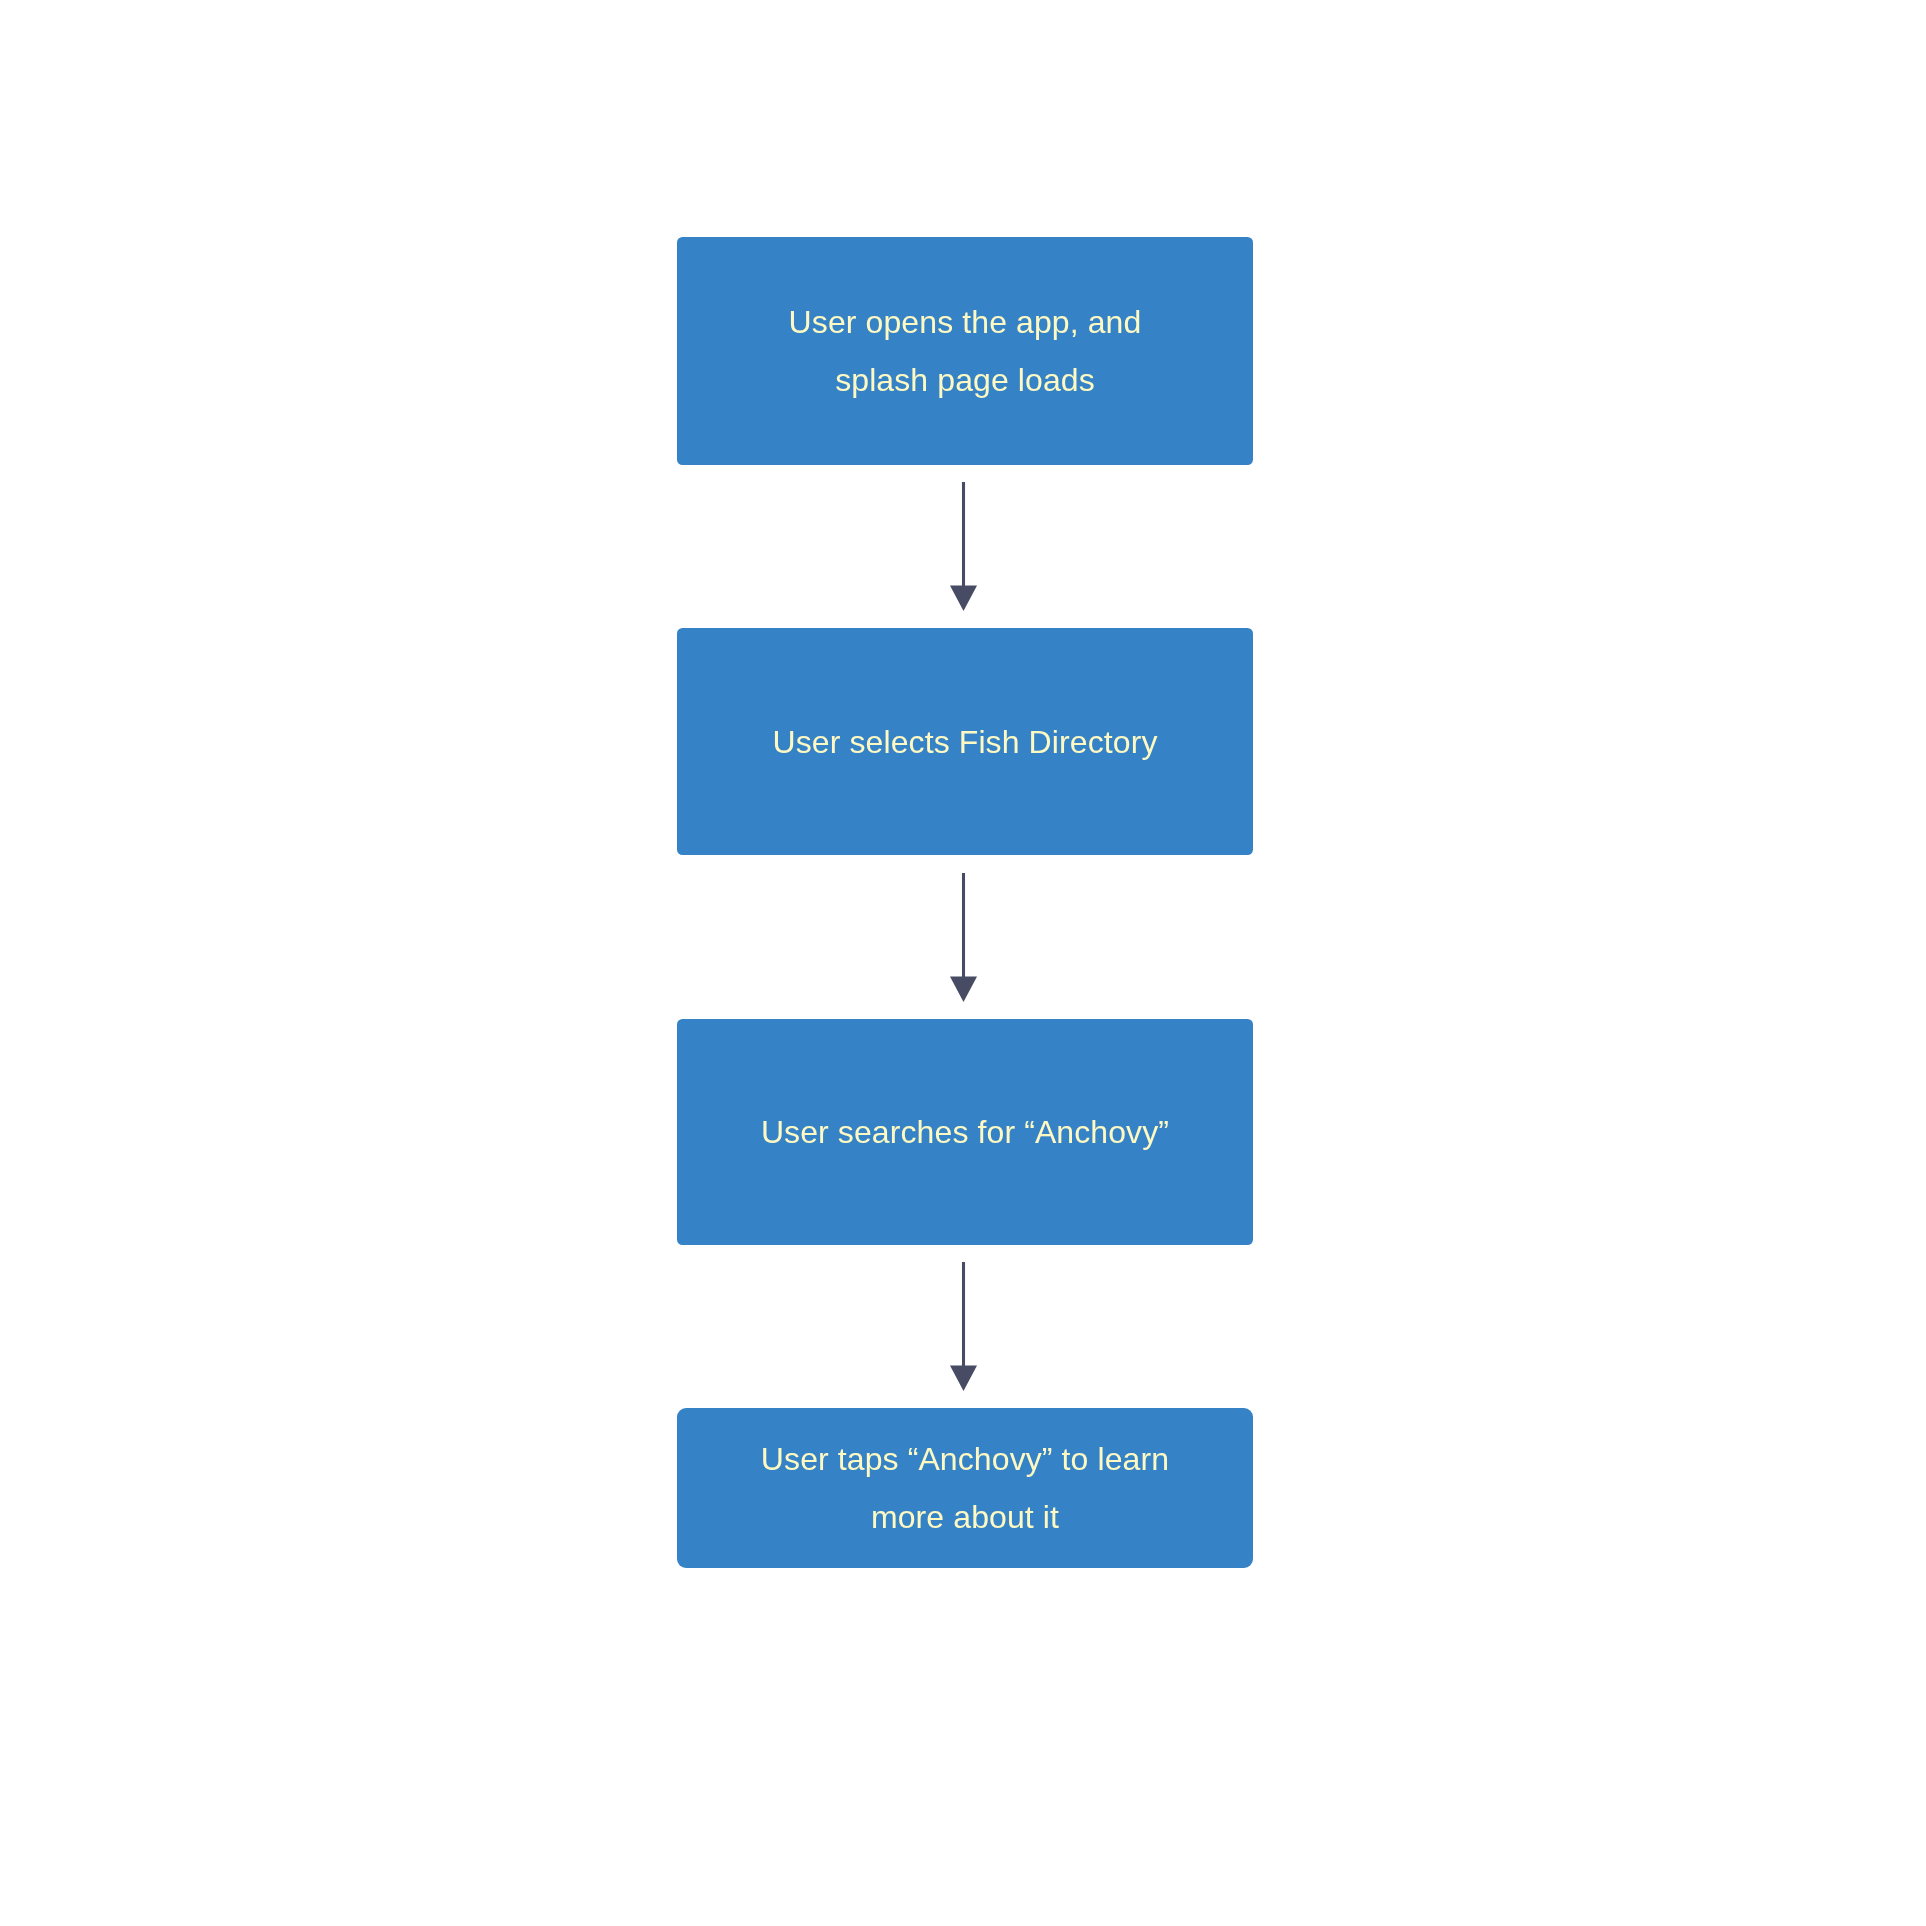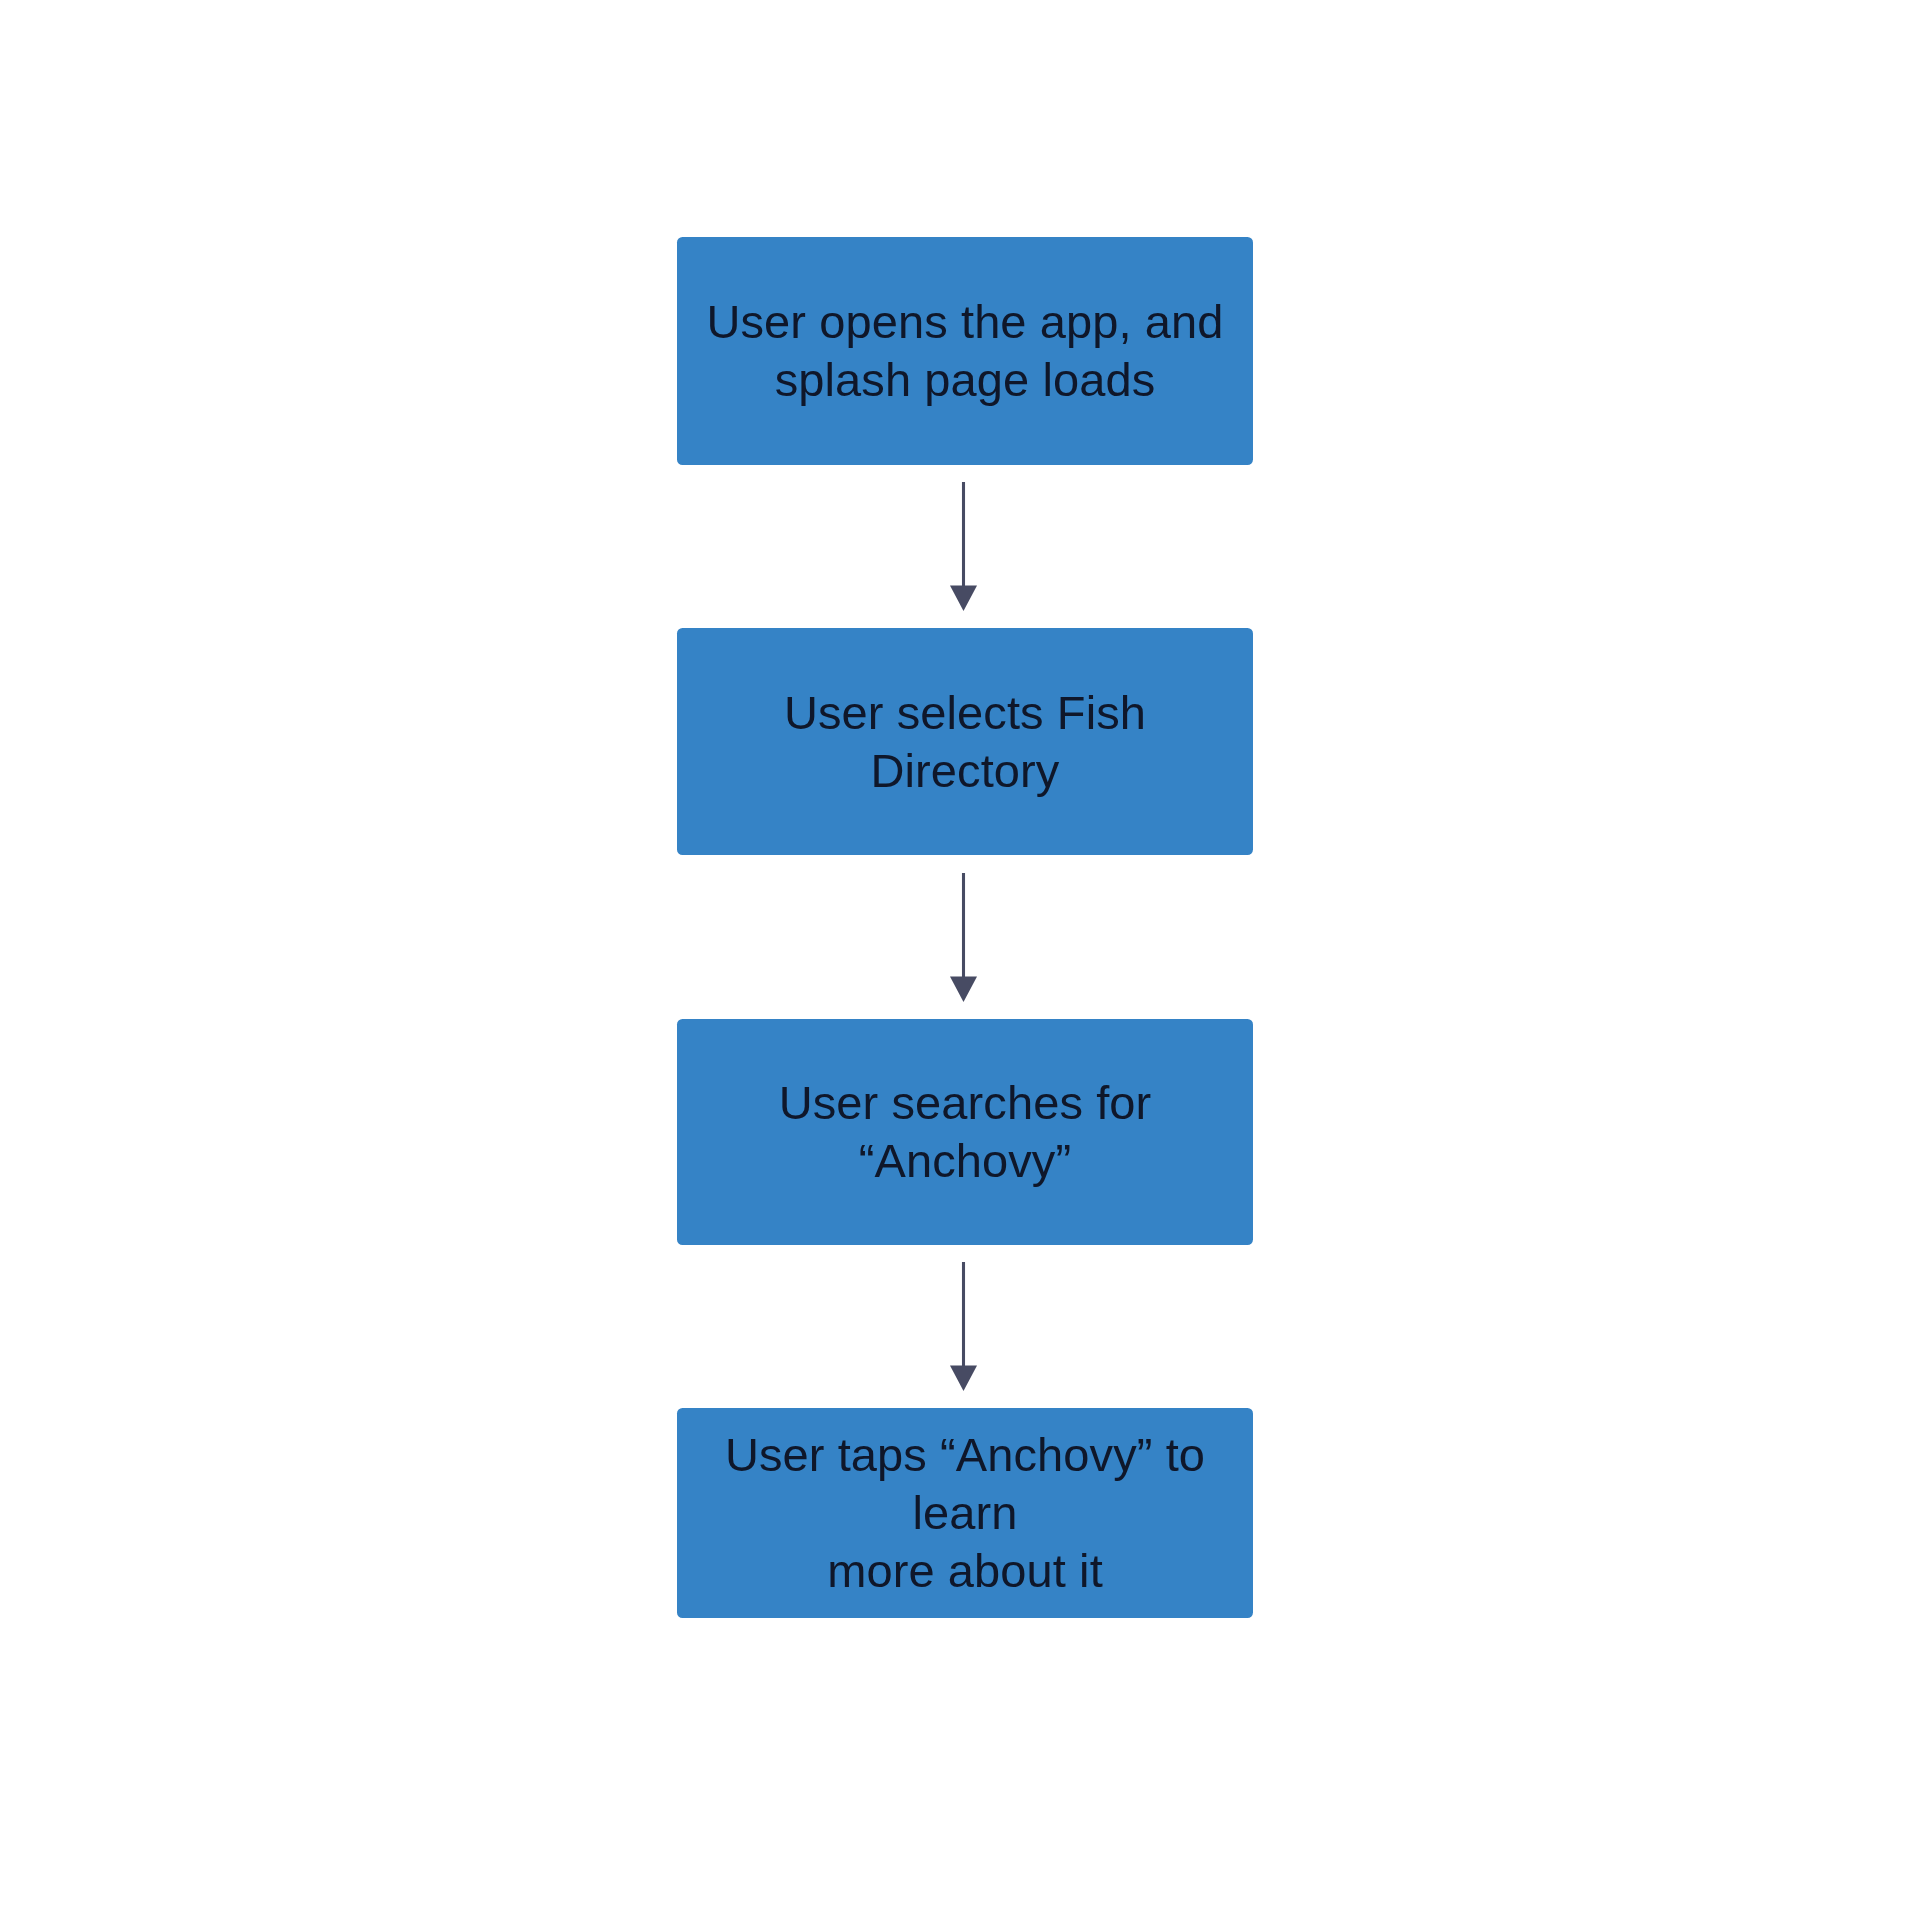--- a/index.html
+++ b/index.html
@@ -30,36 +30,36 @@
     box-sizing: border-box;
     background: #3583c6;
     border-radius: 5.5px;
     display: flex;
     align-items: center;
     justify-content: center;
     padding: 0 28px;
   }
 
   .node-label {
-    color: #0f172a;
+    color: #fef9c3;
     font-family: "Liberation Sans", "DejaVu Sans", sans-serif;
-    font-size: 47px;
+    font-size: 32px;
     font-weight: 400;
     line-height: 58px;
     text-align: center;
     letter-spacing: 0.1px;
     white-space: pre-line;
     display: block;
     width: 100%;
   }
 
   #node-1 { top: 237px;  height: 228px; }
   #node-2 { top: 628px; height: 227px; justify-content: flex-end; }
   #node-3 { top: 1019px; height: 226px; }
-  #node-4 { top: 1408px; height: 210px; }
+  #node-4 { top: 1408px; height: 160px; border-radius: 9px; }
 
   
   .connector {
     position: absolute;
     left: 934px;
     width: 59px;
   }
   #connector-1 { top: 482px;  height: 129px; }
   #connector-2 { top: 873px; height: 129px; }
   #connector-3 { top: 1262px; height: 129px; }

